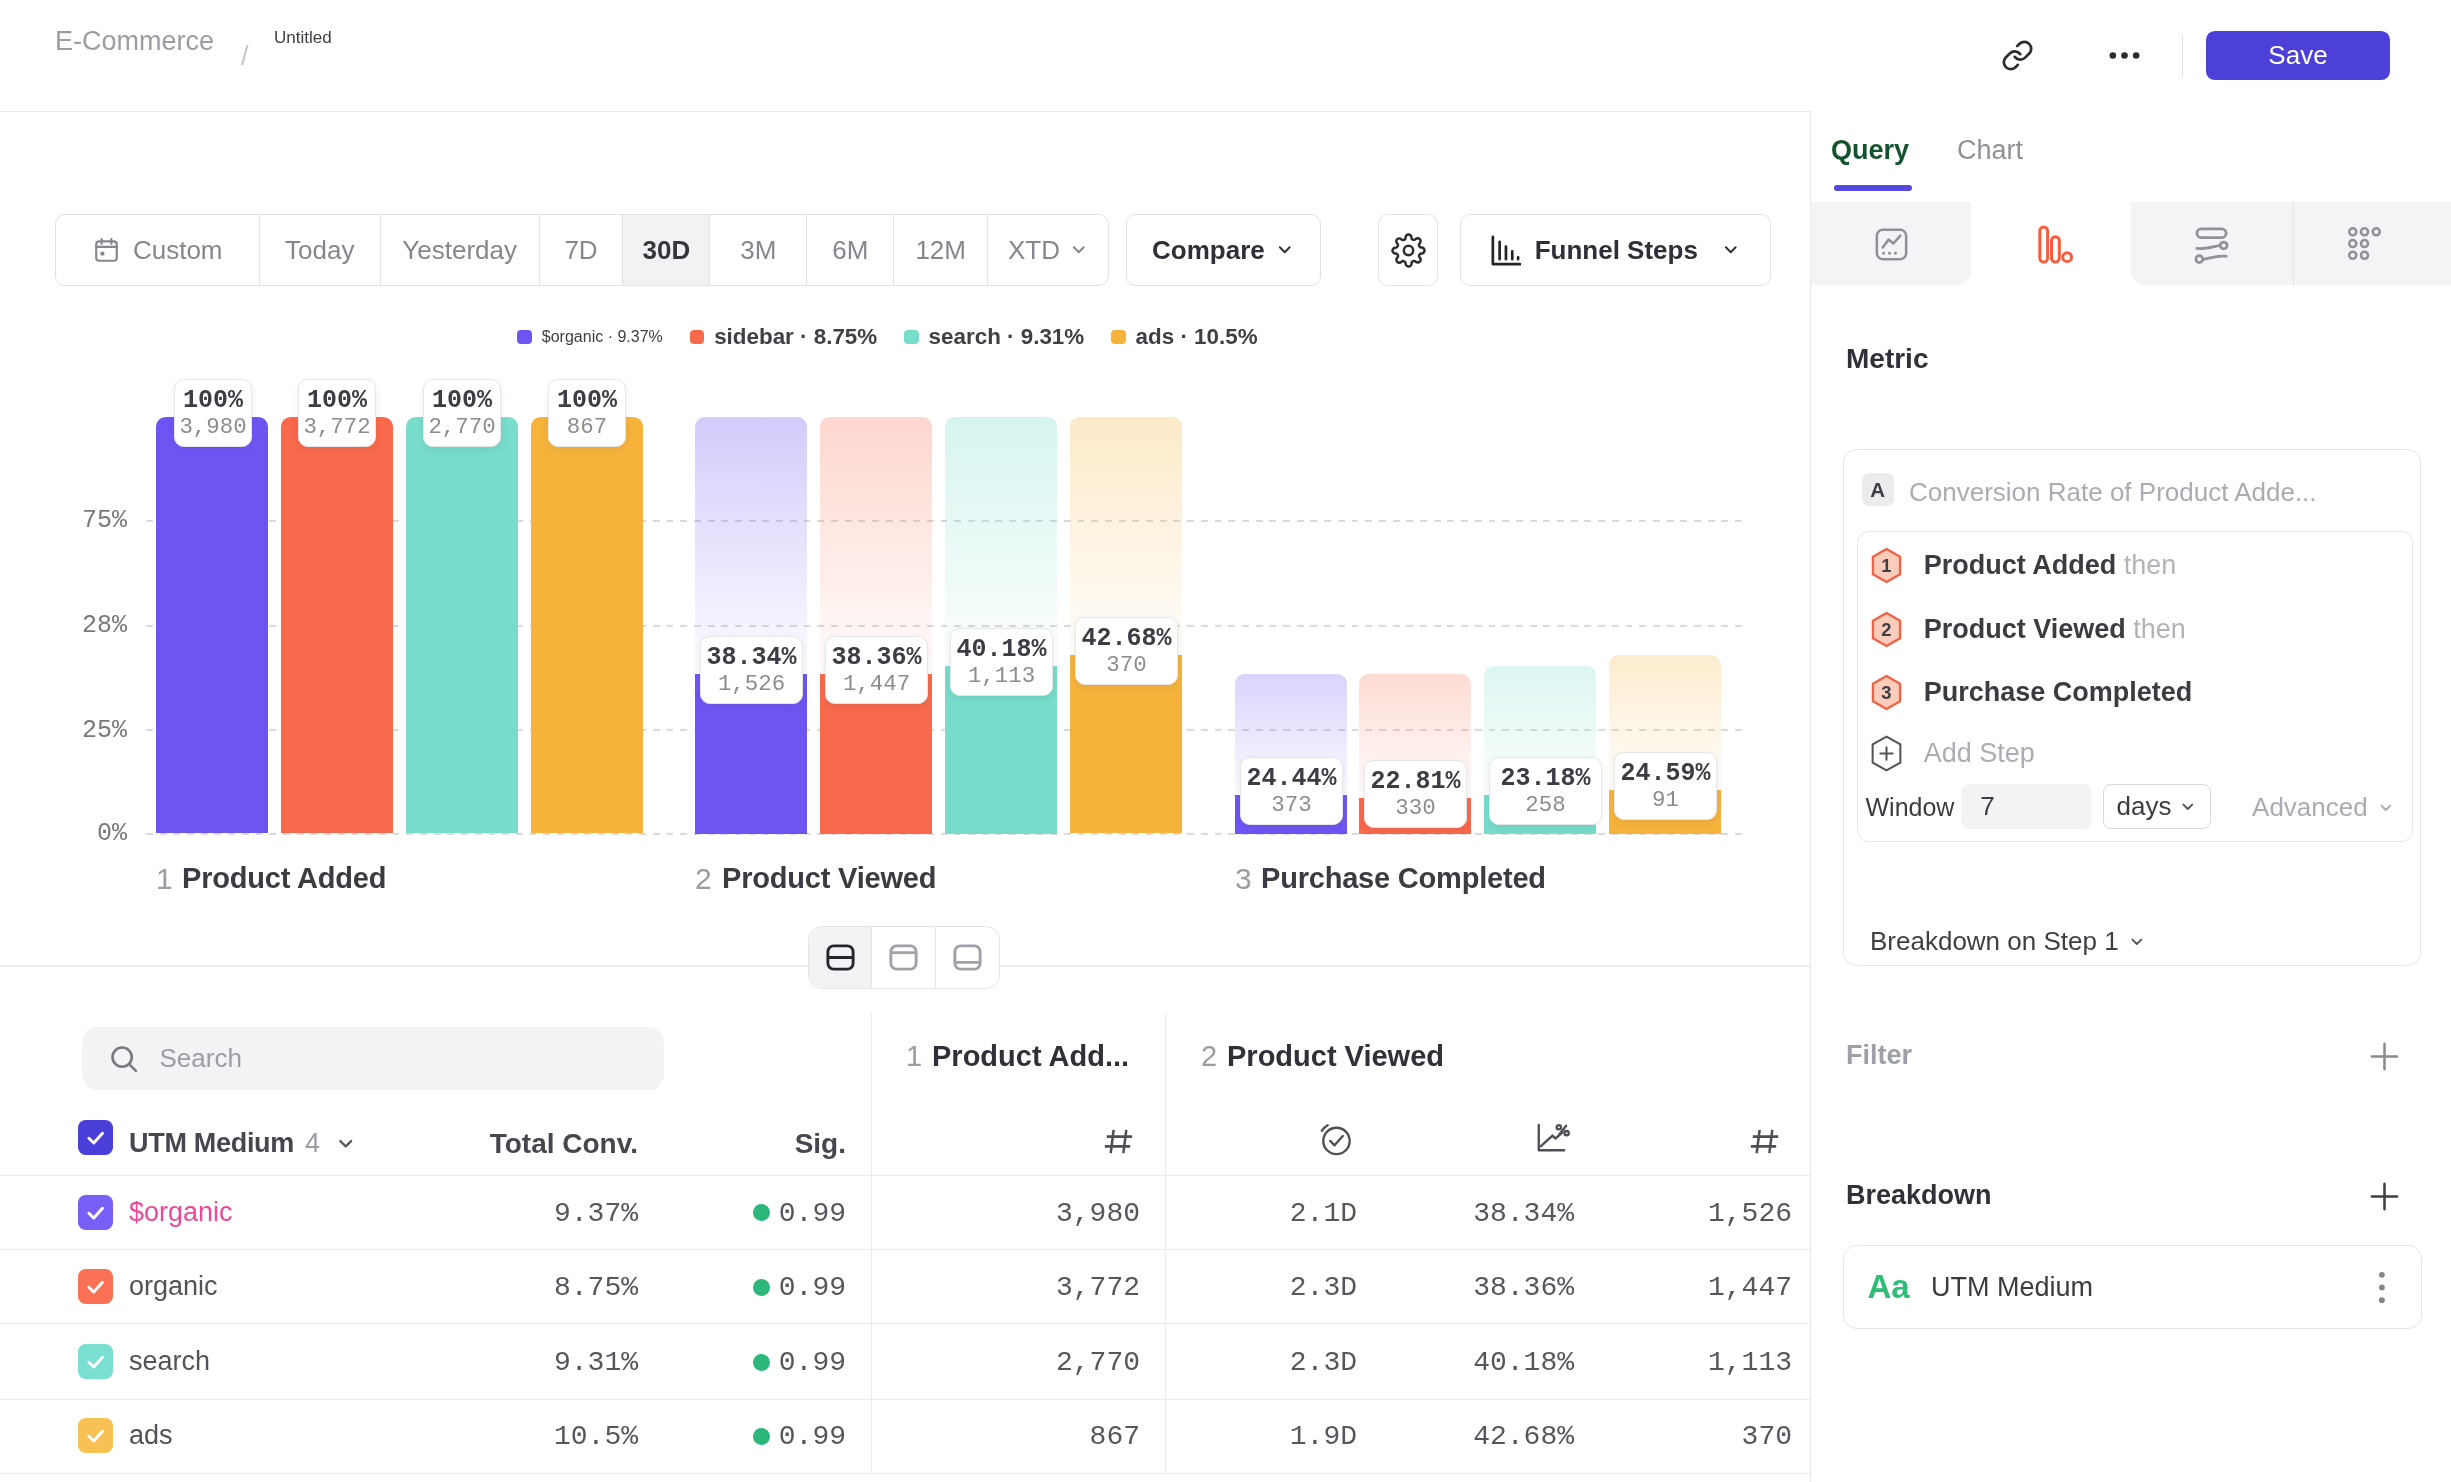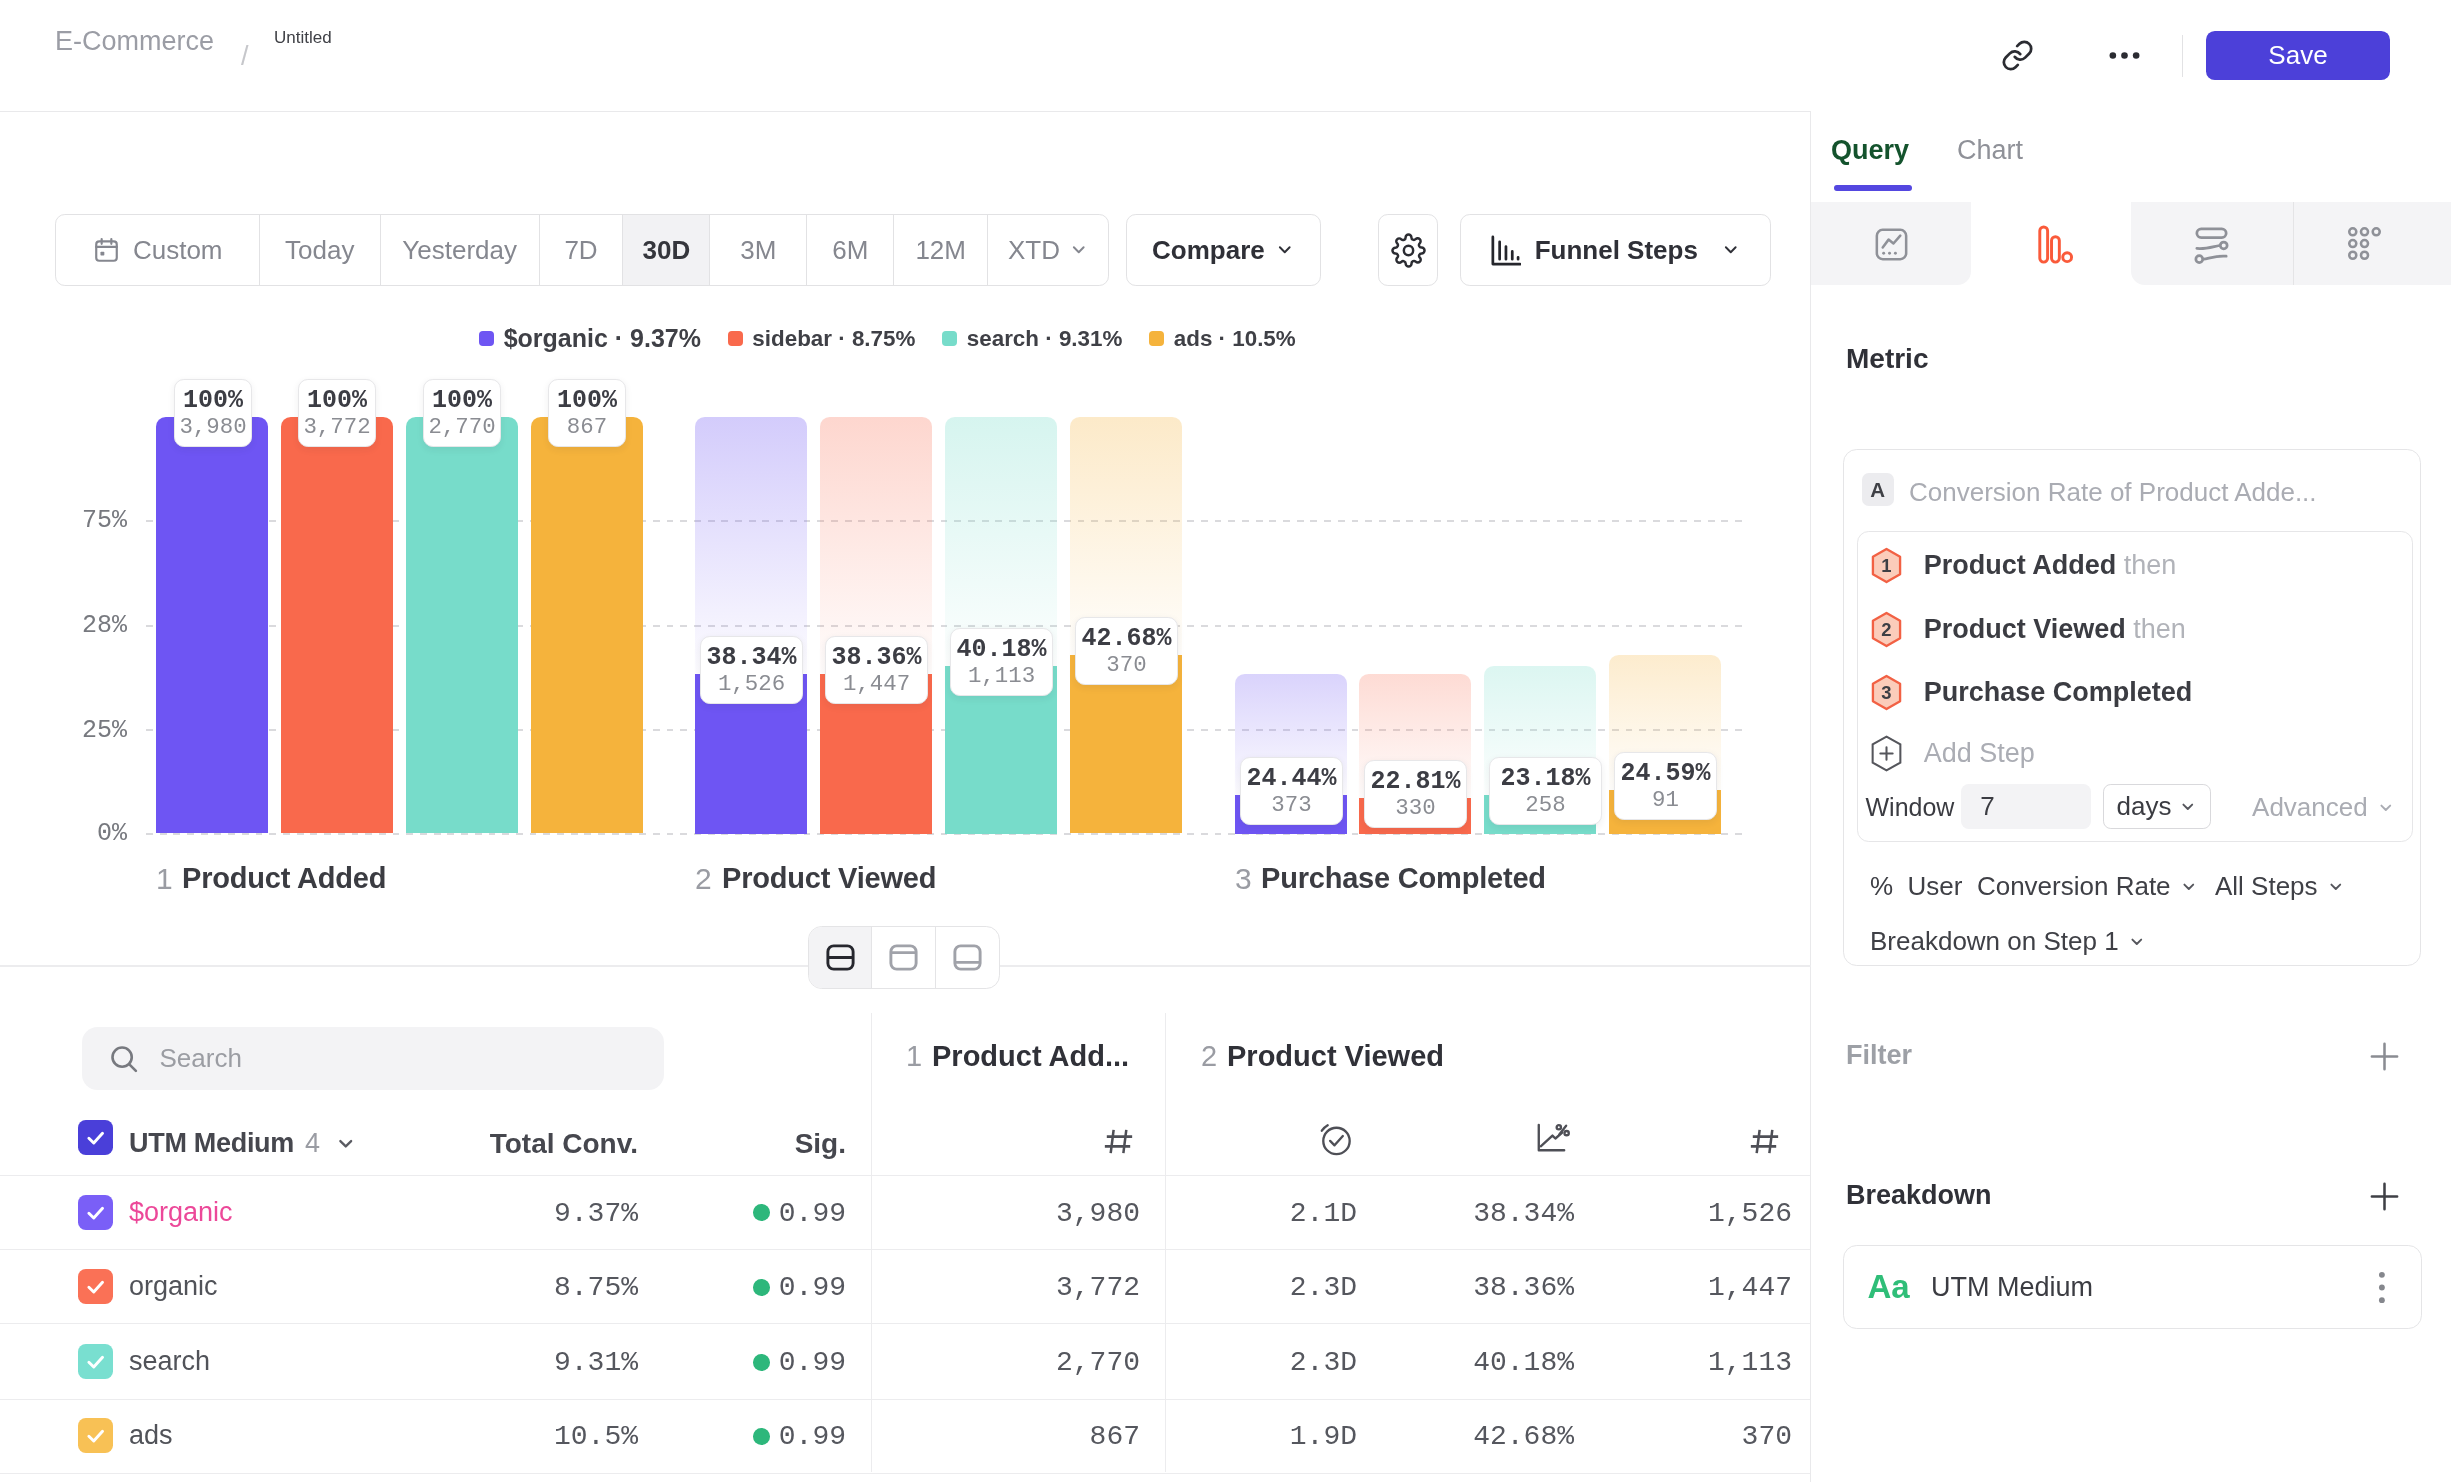--- a/index.html
+++ b/index.html
@@ -69,21 +69,21 @@
 <svg width="33" height="33" viewBox="0 0 34 34" fill="none" stroke="#25262c" stroke-width="2.8">
       <path d="M5 3v28h28" stroke-linecap="round" stroke-linejoin="round"></path>
       <path d="M12 8v18M18.5 13v13M25 18v8M31 24v2" stroke-linecap="round"></path>
     </svg>
 Funnel Steps<svg style="margin-left:9.8px" width="19.5" height="19.5" viewBox="0 0 24 24" fill="none" stroke="#2f3037" stroke-width="2.4" stroke-linecap="round" stroke-linejoin="round">
       <path d="M6 9l6 6 6-6"></path>
     </svg>
 </div>
 
 <div class="a" style="left:0;top:324px;width:1775px;display:flex;justify-content:center;gap:27px;align-items:center">
- <div style="display:flex;align-items:center;gap:9.8px;font-size:25px;color:#3f4046;font-weight:bold"><span style="width:14.6px;height:14.6px;border-radius:3.9px;background:#6e55f3"></span>$organic · 9.37%</div>
+ <div style="display:flex;align-items:center;gap:9.8px;font-size:16px;color:#3f4046;font-weight:normal"><span style="width:14.6px;height:14.6px;border-radius:3.9px;background:#6e55f3"></span>$organic · 9.37%</div>
  <div style="display:flex;align-items:center;gap:9.8px;font-size:22.4px;color:#3f4046;font-weight:bold"><span style="width:14.6px;height:14.6px;border-radius:3.9px;background:#f9694c"></span>sidebar · 8.75%</div>
  <div style="display:flex;align-items:center;gap:9.8px;font-size:22.4px;color:#3f4046;font-weight:bold"><span style="width:14.6px;height:14.6px;border-radius:3.9px;background:#77dcca"></span>search · 9.31%</div>
  <div style="display:flex;align-items:center;gap:9.8px;font-size:22.4px;color:#3f4046;font-weight:bold"><span style="width:14.6px;height:14.6px;border-radius:3.9px;background:#f5b33c"></span>ads · 10.5%</div>
 </div>
 
 <div class="grid" style="top:520px"></div>
 <div class="grid" style="top:625px"></div>
 <div class="grid" style="top:729px"></div>
 <div class="grid" style="top:833px"></div>
 <div class="ylab" style="top:506px">75%</div>
@@ -361,25 +361,20 @@
   <div style="position:absolute;left:66px;top:206px;font-size:27px;color:#abadb4">Add Step</div>
   <div style="position:absolute;left:7.8px;top:261px;font-size:25px;color:#3b3c42">Window</div>
   <div style="position:absolute;left:103px;top:252px;width:130px;height:45px;background:#f3f3f5;border-radius:7.8px;font-size:26px;color:#3b3c42;display:flex;align-items:center;padding-left:19.5px">7</div>
   <div style="position:absolute;left:245px;top:252px;width:108px;height:45px;border:1.5px solid #d9d9dc;border-radius:7.8px;font-size:26px;color:#3b3c42;display:flex;align-items:center;justify-content:center;gap:7.8px">days<svg width="17.6" height="17.6" viewBox="0 0 24 24" fill="none" stroke="#55565c" stroke-width="2.6" stroke-linecap="round" stroke-linejoin="round">
           <path d="M6 9l6 6 6-6"></path>
         </svg></div>
   <div style="position:absolute;right:17.6px;top:260px;font-size:26px;color:#aaacb3;display:flex;align-items:center;gap:8.8px">Advanced<svg width="17.6" height="17.6" viewBox="0 0 24 24" fill="none" stroke="#aaacb3" stroke-width="2.6" stroke-linecap="round" stroke-linejoin="round">
           <path d="M6 9l6 6 6-6"></path>
         </svg></div>
  </div>
- <div style="position:absolute;left:26px;top:421px;font-size:26px;color:#3f4046;display:flex;align-items:center;gap:9.8px;white-space:nowrap">%&nbsp;&nbsp;User&nbsp;&nbsp;Conversion Rate<svg width="17.6" height="17.6" viewBox="0 0 24 24" fill="none" stroke="#55565c" stroke-width="2.6" stroke-linecap="round" stroke-linejoin="round">
-        <path d="M6 9l6 6 6-6"></path>
-      </svg>&nbsp;All Steps<svg width="17.6" height="17.6" viewBox="0 0 24 24" fill="none" stroke="#55565c" stroke-width="2.6" stroke-linecap="round" stroke-linejoin="round">
-        <path d="M6 9l6 6 6-6"></path>
-      </svg></div>
  <div style="position:absolute;left:26px;top:476px;font-size:26px;color:#3f4046;display:flex;align-items:center;gap:9.8px;white-space:nowrap">Breakdown on Step 1<svg width="17.6" height="17.6" viewBox="0 0 24 24" fill="none" stroke="#55565c" stroke-width="2.6" stroke-linecap="round" stroke-linejoin="round">
         <path d="M6 9l6 6 6-6"></path>
       </svg></div>
 </div>
 <div class="a" style="left:1846px;top:1040px;font-size:27px;font-weight:bold;color:#9da0a6">Filter</div>
 <svg class="a" style="left:2367px;top:1039px" width="35" height="35" viewBox="0 0 36 36" fill="none" stroke="#8a8c92" stroke-width="2.6" stroke-linecap="round">
     <path d="M18 5v26M5 18h26"></path>
   </svg>
 <div class="a" style="left:1846px;top:1180px;font-size:27px;font-weight:bold;color:#303138">Breakdown</div>
 <svg class="a" style="left:2367px;top:1179px" width="35" height="35" viewBox="0 0 36 36" fill="none" stroke="#3f4046" stroke-width="2.6" stroke-linecap="round">

